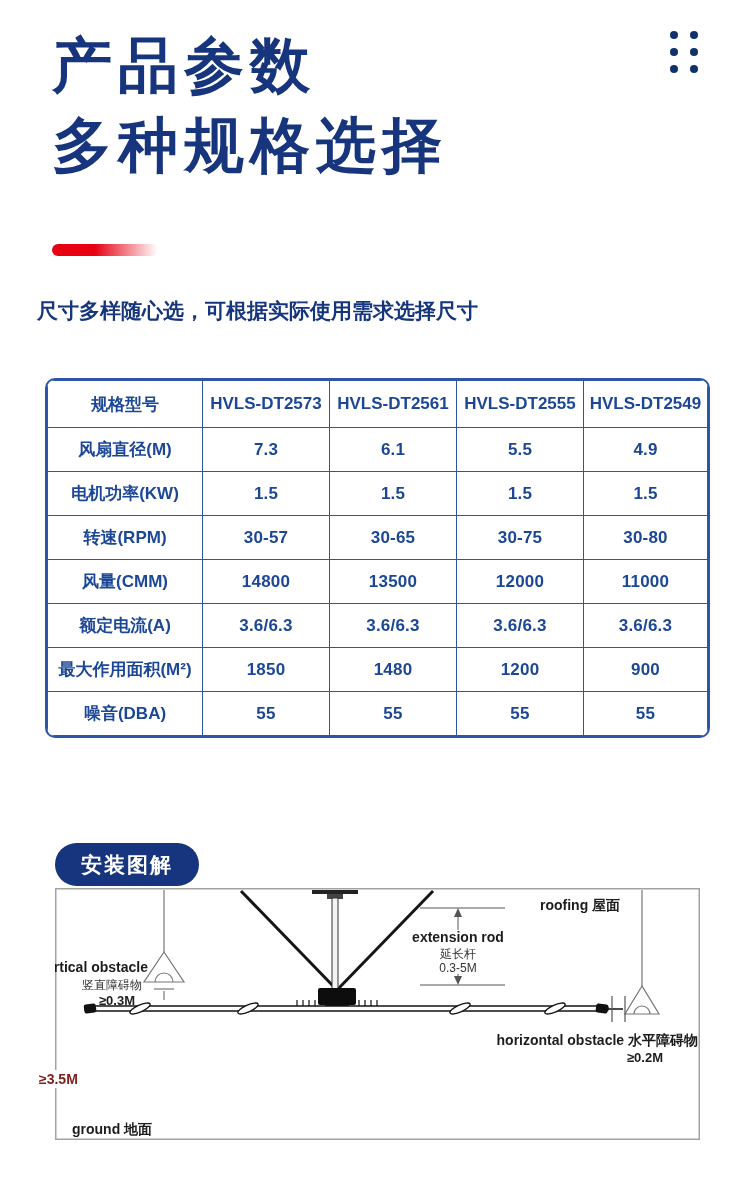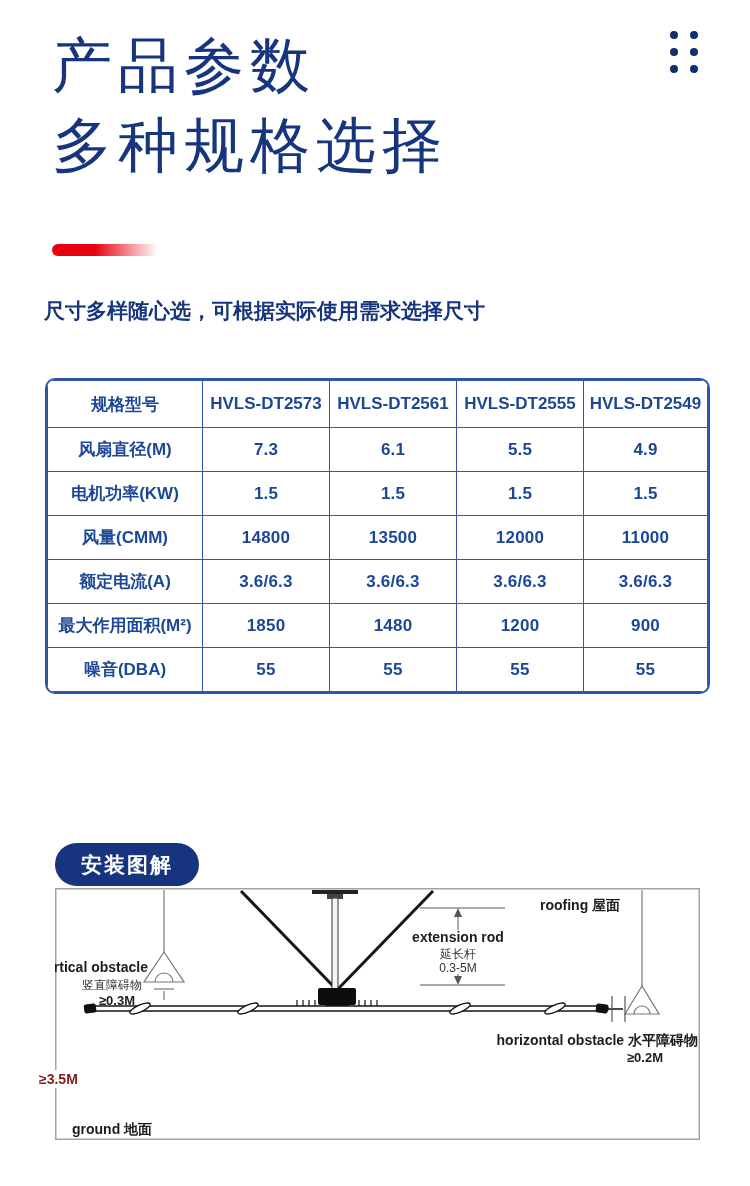--- a/index.html
+++ b/index.html
@@ -2,27 +2,27 @@
 <html><head>
 <meta charset="utf-8">
 <style>
   html,body{margin:0;padding:0;background:#fff;}
   .canvas{
     position:relative;width:750px;height:1186px;background:#ffffff;
     font-family:"Liberation Sans","DejaVu Sans",sans-serif;overflow:hidden;
   }
   
   .page-title{position:absolute;left:52px;top:26px;color:#16357d;
-    font-size:60px;font-weight:400;line-height:80px;letter-spacing:6px;}
+    font-size:60px;font-weight:700;line-height:80px;letter-spacing:6px;}
   .dots-grid{position:absolute;left:670px;top:31px;display:grid;
     grid-template-columns:8px 8px;grid-auto-rows:8px;column-gap:12px;row-gap:9px;}
   .dots-grid span{width:8px;height:8px;border-radius:50%;background:#10306e;display:block;}
   .red-bar{position:absolute;left:52px;top:244px;width:106px;height:12px;border-radius:6px;
     background:linear-gradient(to right,#e60012 0%,#e60012 40%,rgba(230,0,18,0) 100%);}
-  .subtitle{position:absolute;left:44px;top:297px;color:#16357d;font-size:21px;font-weight:600;}
+  .subtitle{position:absolute;left:37px;top:297px;color:#16357d;font-size:21px;font-weight:600;}
 
   
   .table-wrap{position:absolute;left:45px;top:378px;width:661px;
     border:2px solid #2e55a7;border-radius:10px;overflow:hidden;background:#fff;}
   table{width:100%;border-collapse:collapse;table-layout:fixed;}
   td{border:1px solid #2e55a7;text-align:center;vertical-align:middle;
      color:#1c4796;font-size:17px;height:43px;padding:0;}
   tr.hdr td{height:46px;font-weight:700;}
   td.lbl{font-weight:700;}
   td.val{font-weight:700;letter-spacing:0.2px;}
@@ -83,20 +83,27 @@
         <td class="val">4.9</td>
       </tr>
       <tr>
         <td class="lbl">电机功率(KW)</td>
         <td class="val">1.5</td>
         <td class="val">1.5</td>
         <td class="val">1.5</td>
         <td class="val">1.5</td>
       </tr>
       <tr>
+        <td class="lbl">转速(RPM)</td>
+        <td class="val">30-57</td>
+        <td class="val">30-65</td>
+        <td class="val">30-75</td>
+        <td class="val">30-80</td>
+      </tr>
+      <tr>
         <td class="lbl">风量(CMM)</td>
         <td class="val">14800</td>
         <td class="val">13500</td>
         <td class="val">12000</td>
         <td class="val">11000</td>
       </tr>
       <tr>
         <td class="lbl">额定电流(A)</td>
         <td class="val">3.6/6.3</td>
         <td class="val">3.6/6.3</td>

